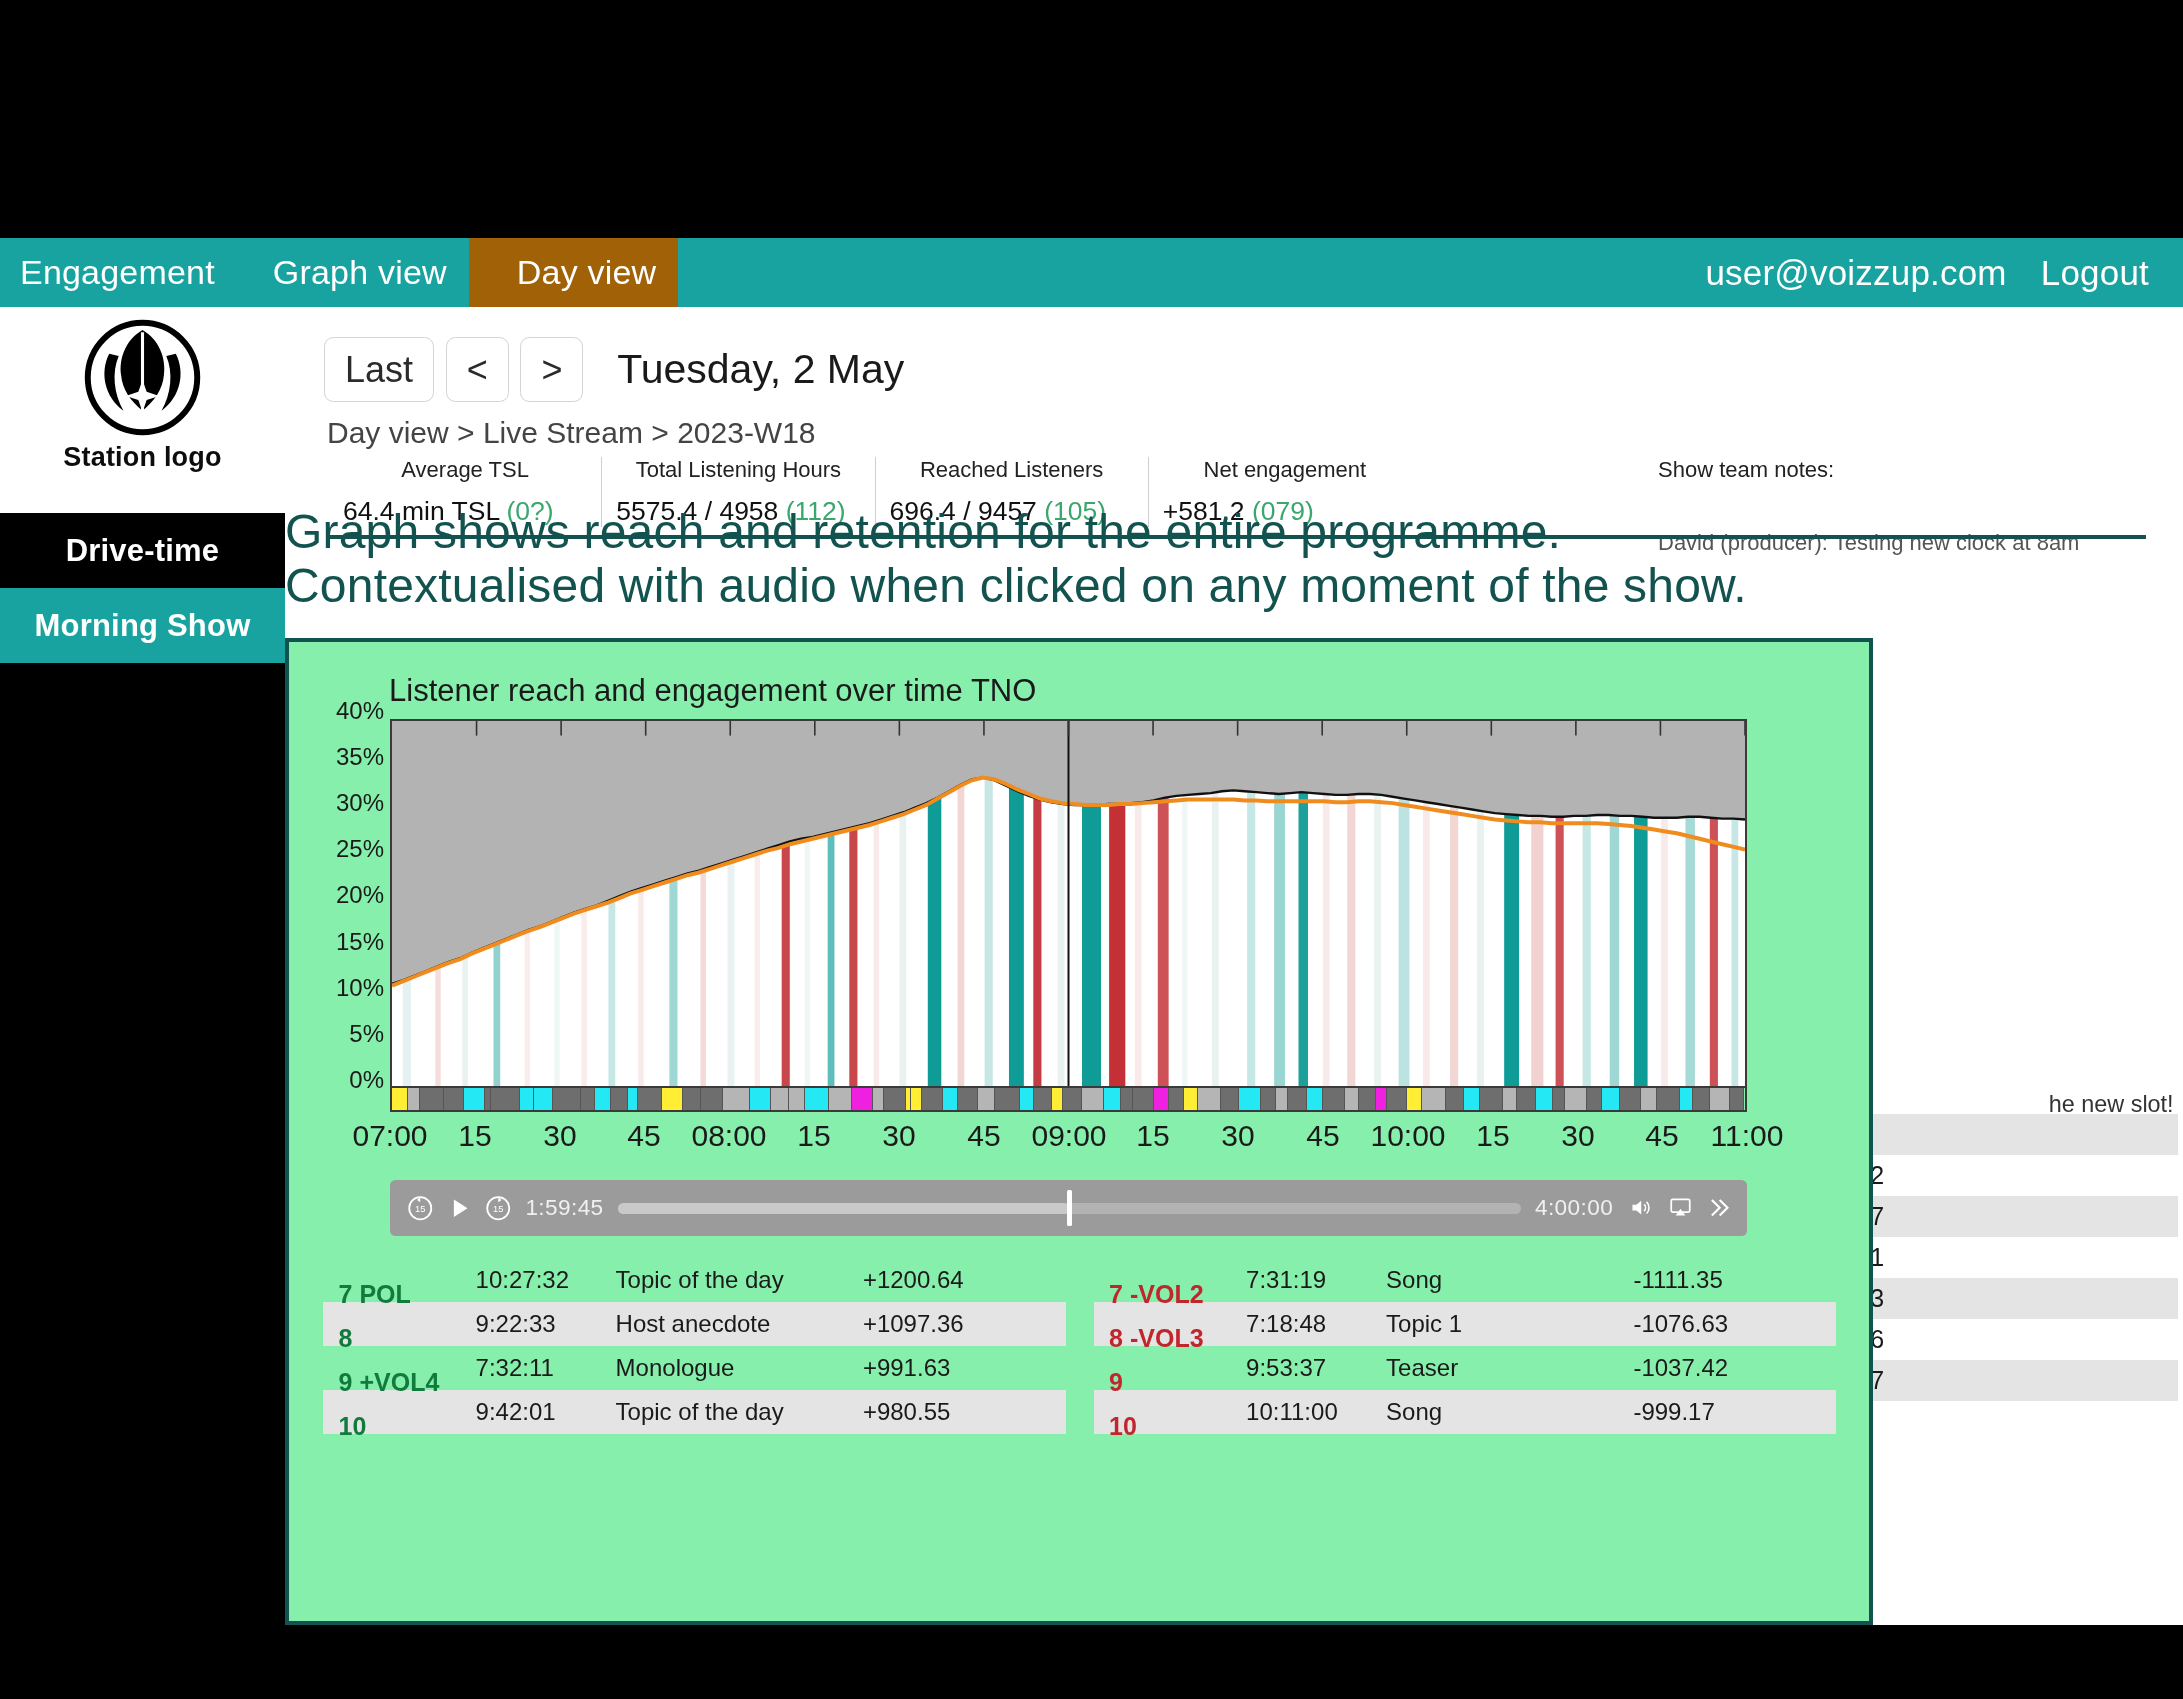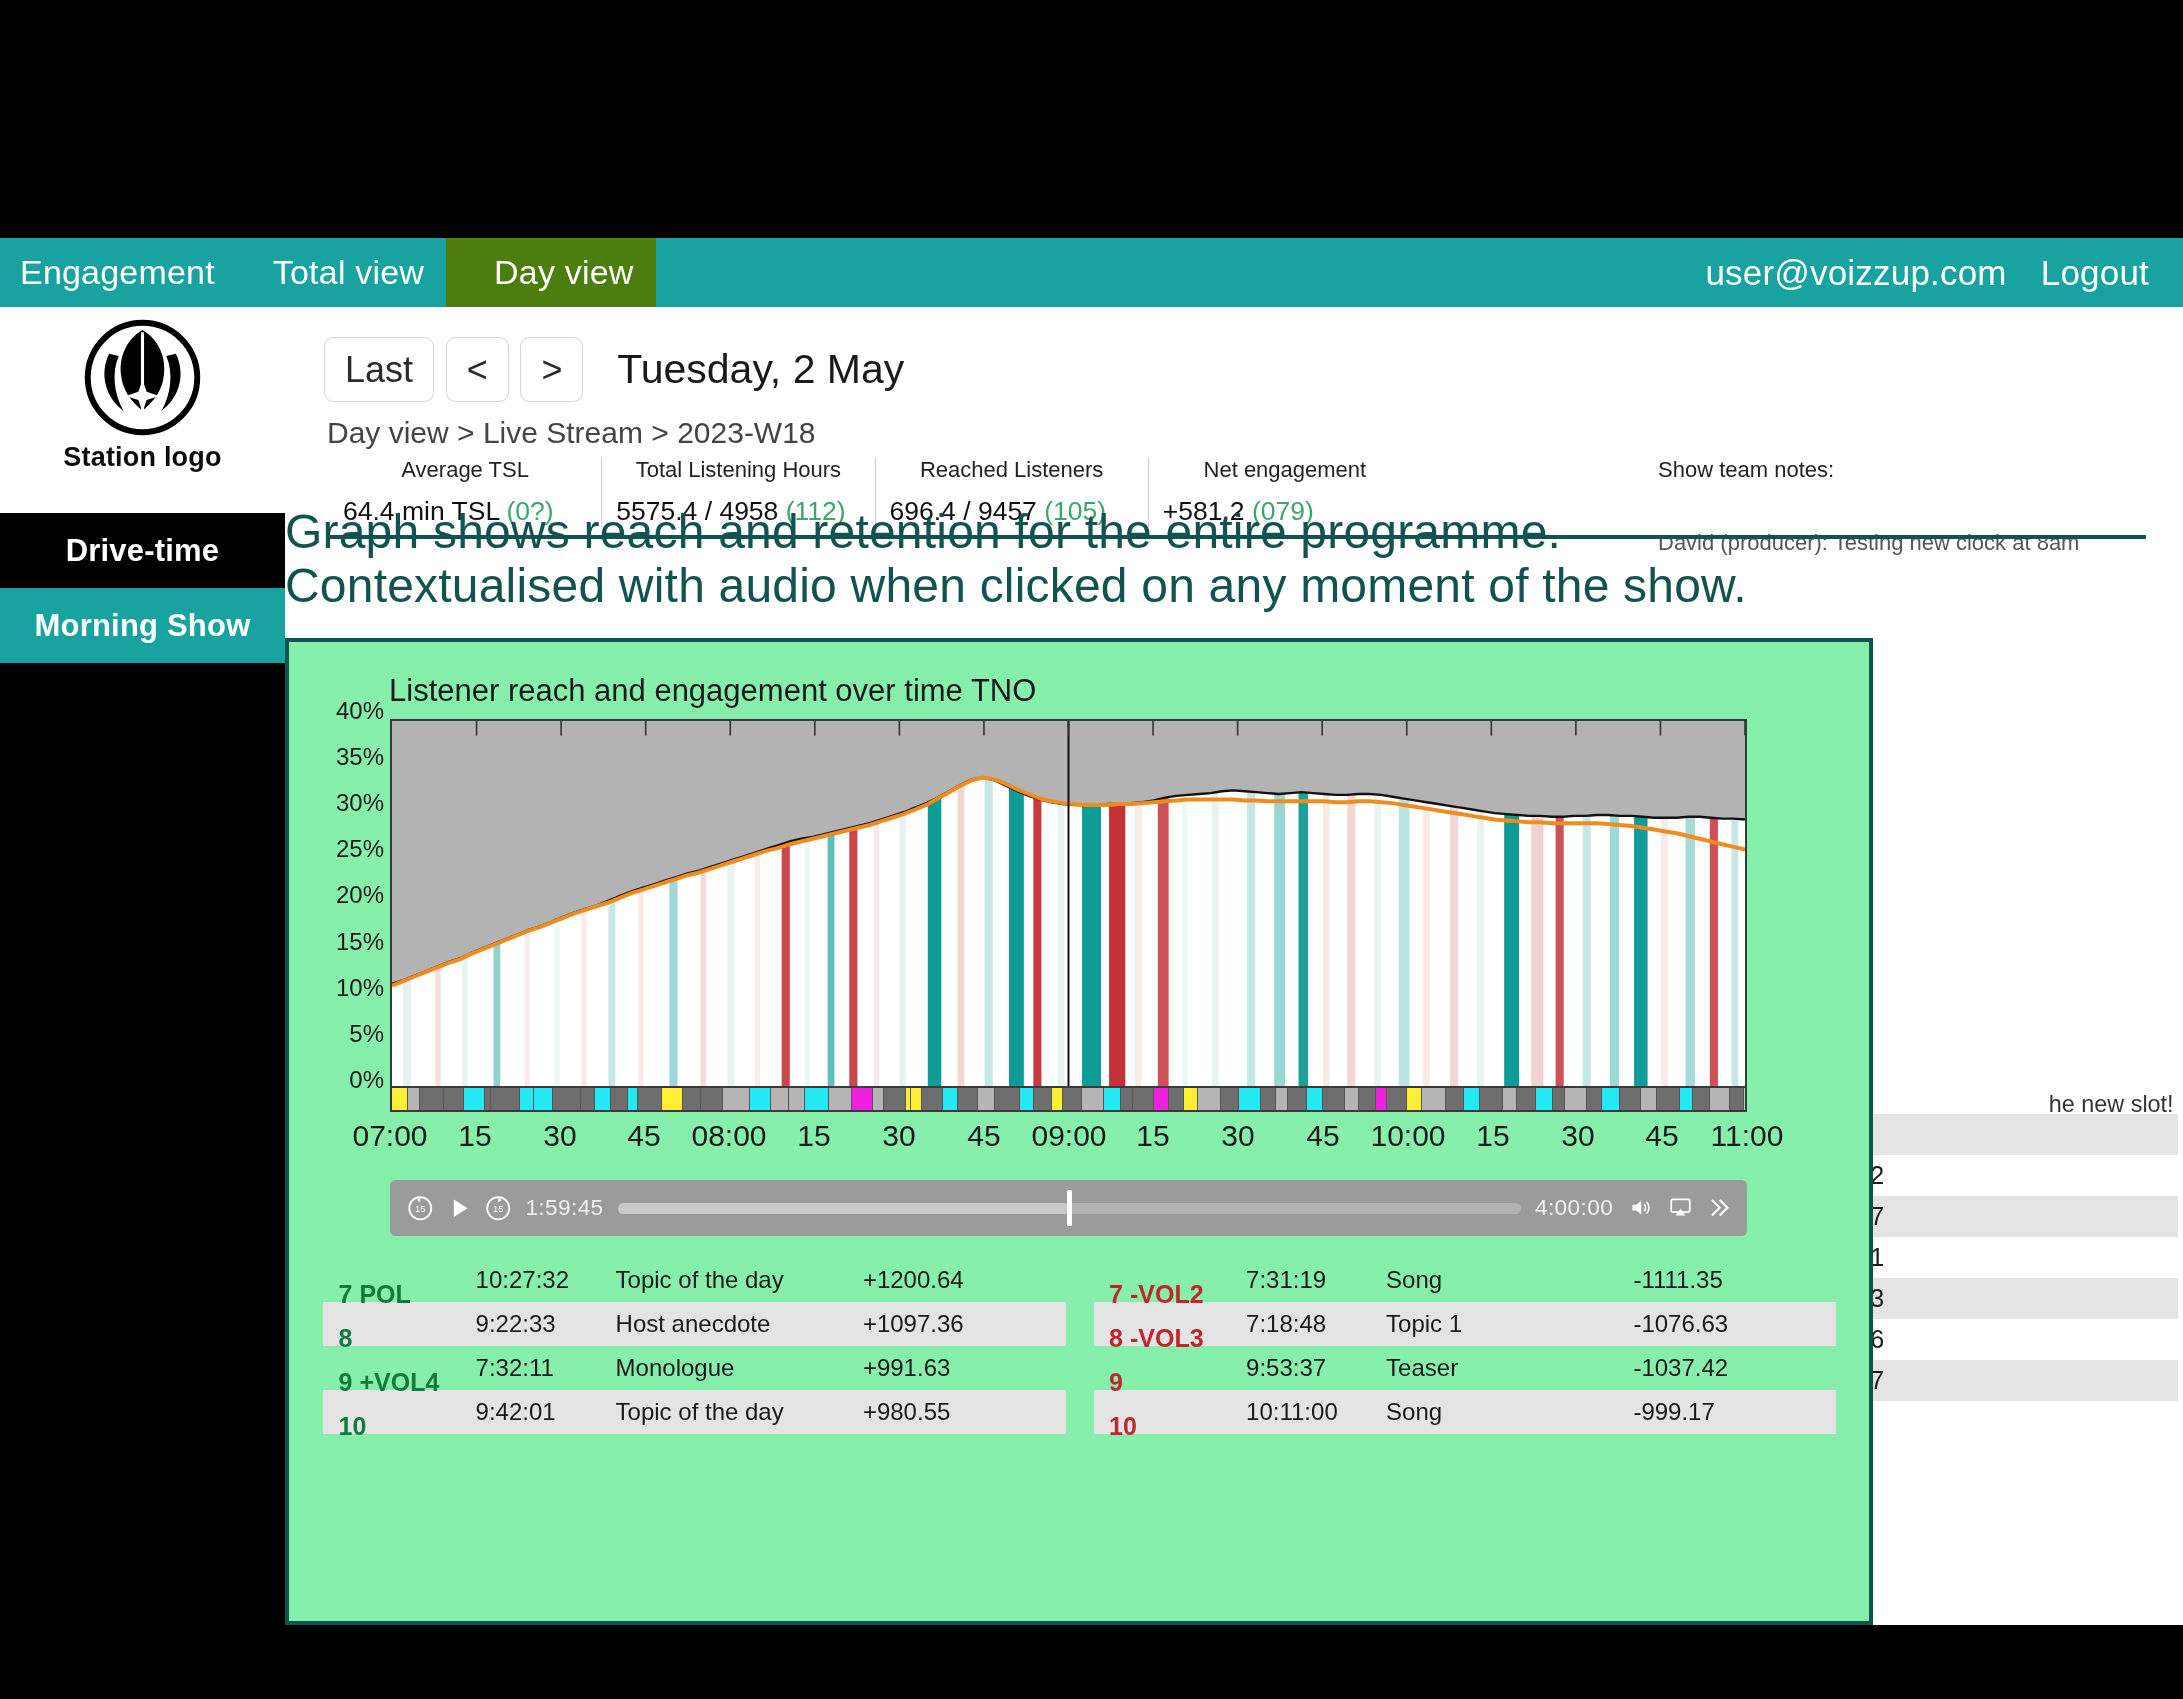--- a/index.html
+++ b/index.html
@@ -17,21 +17,21 @@
     background: var(--teal); display: flex; align-items: center;
   }
   :root { --teal: #18a3a0; --dark-teal: #12534f; --green: #0b7a3b; --red: #c0262c; }
   .nav-left { display: flex; align-items: center; height: 69px; }
   .nav-item {
     color: #fff; font-size: 34px; font-weight: 300; letter-spacing: 0.2px;
     padding: 0 22px; height: 69px; display: flex; align-items: center;
     white-space: nowrap;
   }
   .nav-item.brand { padding-left: 20px; padding-right: 36px; }
-  .nav-item.active { background: #4d7c0f; padding-left: 48px; }
+  .nav-item.active { background: #a16207; padding-left: 48px; }
   .nav-right { margin-left: auto; display: flex; align-items: center; height: 69px; padding-right: 17px; }
   .nav-right .nav-item { font-size: 35px; padding: 0 17px; }
 
   
   .page { position: absolute; left: 0; top: 307px; width: 2183px; height: 1318px; background: #fff; }
 
   
   .sidebar { position: absolute; left: 0; top: 0; width: 285px; height: 1318px; background: #000; }
   .logo-box {
     width: 285px; height: 206px; background: #fff;
@@ -131,21 +131,21 @@
   .mval { width: 187px; text-align: left; font-size: 24px; color: #1a1a1a; }
 </style>
 </head>
 <body>
 
 <div id="root">
 
   <div class="navbar">
     <div class="nav-left">
       <div class="nav-item brand">Engagement</div>
-      <div class="nav-item">Total view</div>
+      <div class="nav-item">Graph view</div>
       <div class="nav-item active">Day view</div>
     </div>
     <div class="nav-right">
       <div class="nav-item">user@voizzup.com</div>
       <div class="nav-item">Logout</div>
     </div>
   </div>
 
   <div class="page">
 

